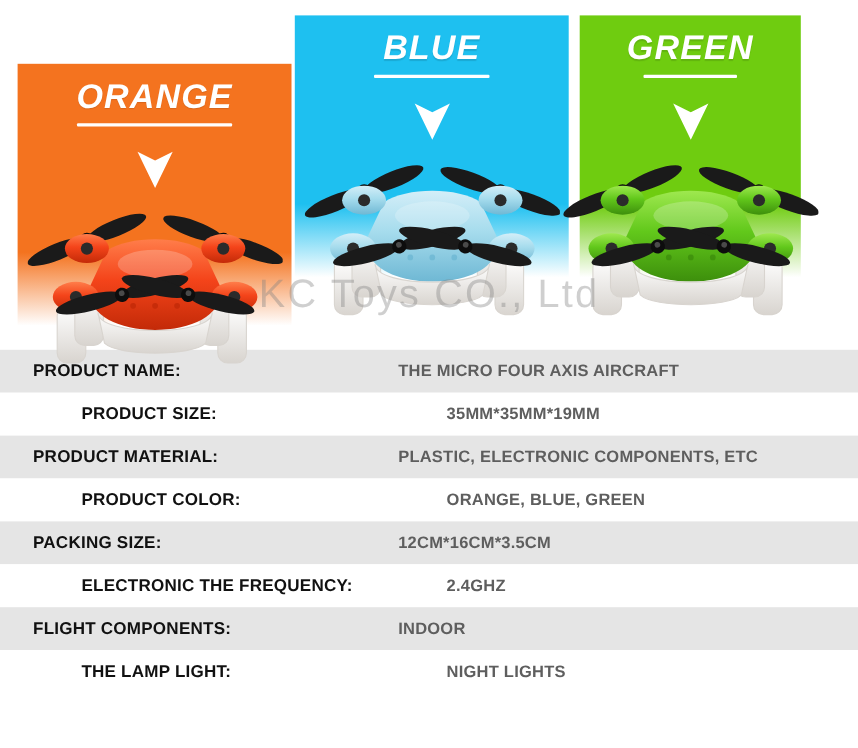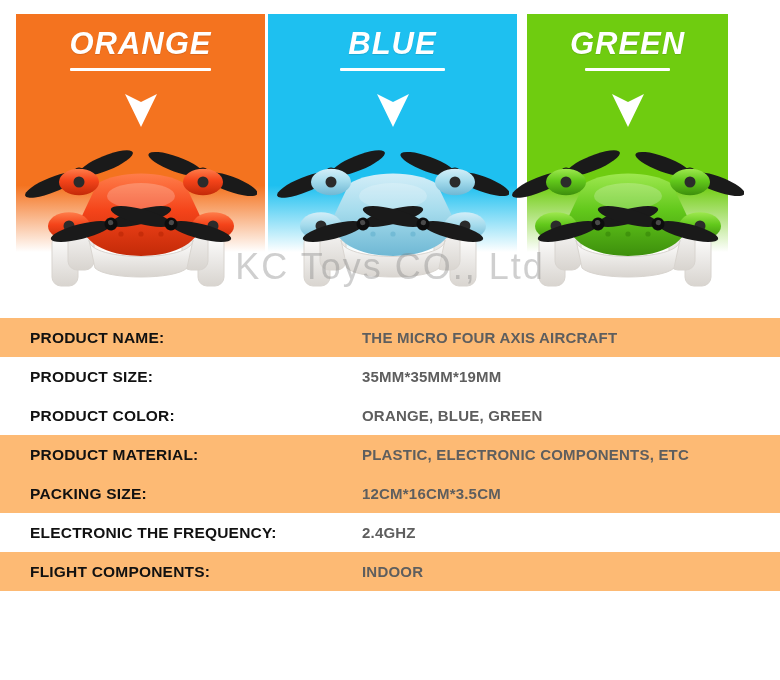--- a/index.html
+++ b/index.html
@@ -24,21 +24,21 @@
     width: 780px;
     height: 300px;
   }
 
   .panel {
     position: absolute;
     top: 14px;
     width: 249px;
     height: 238px;
   }
-  .panel.p0 { left: 16px; }
+  .panel.p0 { left: 16px; margin-top: 44px; }
   .panel.p1 { left: 268px; text-decoration: underline; }
   .panel.p2 { left: 527px; width: 201px; }
 
   .panel-bg {
     position: absolute;
     inset: 0;
   }
 
   .panel-title {
     position: absolute;
@@ -110,22 +110,22 @@
     left: 0;
     top: 318px;
     width: 780px;
   }
   .spec-row {
     position: relative;
     height: 39px;
     display: flex;
     align-items: center;
   }
-  .spec-row.shade  { background: #fdba74; }
-  .spec-row.plain  { background: #ffffff; }
+  .spec-row.shade  { background: #e5e5e5; }
+  .spec-row.plain  { background: #ffffff; padding-left: 44px; }
 
   .spec-label {
     width: 322px;
     padding-left: 30px;
     box-sizing: border-box;
     font-size: 15.5px;
     font-weight: bold;
     color: #111111;
     letter-spacing: 0.2px;
     white-space: nowrap;
@@ -339,33 +339,37 @@
 
 <div id="spec-table">
     <div class="spec-row shade">
       <div class="spec-label">PRODUCT NAME:</div>
       <div class="spec-value">THE MICRO FOUR AXIS AIRCRAFT</div>
     </div>
     <div class="spec-row plain">
       <div class="spec-label">PRODUCT SIZE:</div>
       <div class="spec-value">35MM*35MM*19MM</div>
     </div>
+    <div class="spec-row shade">
+      <div class="spec-label">PRODUCT MATERIAL:</div>
+      <div class="spec-value">PLASTIC, ELECTRONIC COMPONENTS, ETC</div>
+    </div>
     <div class="spec-row plain">
       <div class="spec-label">PRODUCT COLOR:</div>
       <div class="spec-value">ORANGE, BLUE, GREEN</div>
     </div>
     <div class="spec-row shade">
-      <div class="spec-label">PRODUCT MATERIAL:</div>
-      <div class="spec-value">PLASTIC, ELECTRONIC COMPONENTS, ETC</div>
-    </div>
-    <div class="spec-row shade">
       <div class="spec-label">PACKING SIZE:</div>
       <div class="spec-value">12CM*16CM*3.5CM</div>
     </div>
     <div class="spec-row plain">
       <div class="spec-label">ELECTRONIC THE FREQUENCY:</div>
       <div class="spec-value">2.4GHZ</div>
     </div>
     <div class="spec-row shade">
       <div class="spec-label">FLIGHT COMPONENTS:</div>
       <div class="spec-value">INDOOR</div>
     </div>
+    <div class="spec-row plain">
+      <div class="spec-label">THE LAMP LIGHT:</div>
+      <div class="spec-value">NIGHT LIGHTS</div>
+    </div>
   </div>
 
 </body></html>

